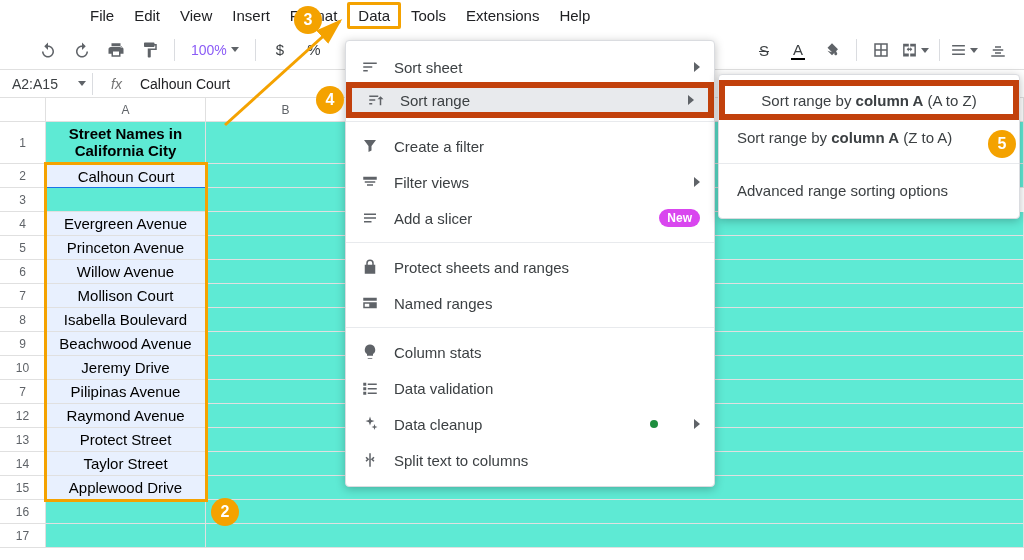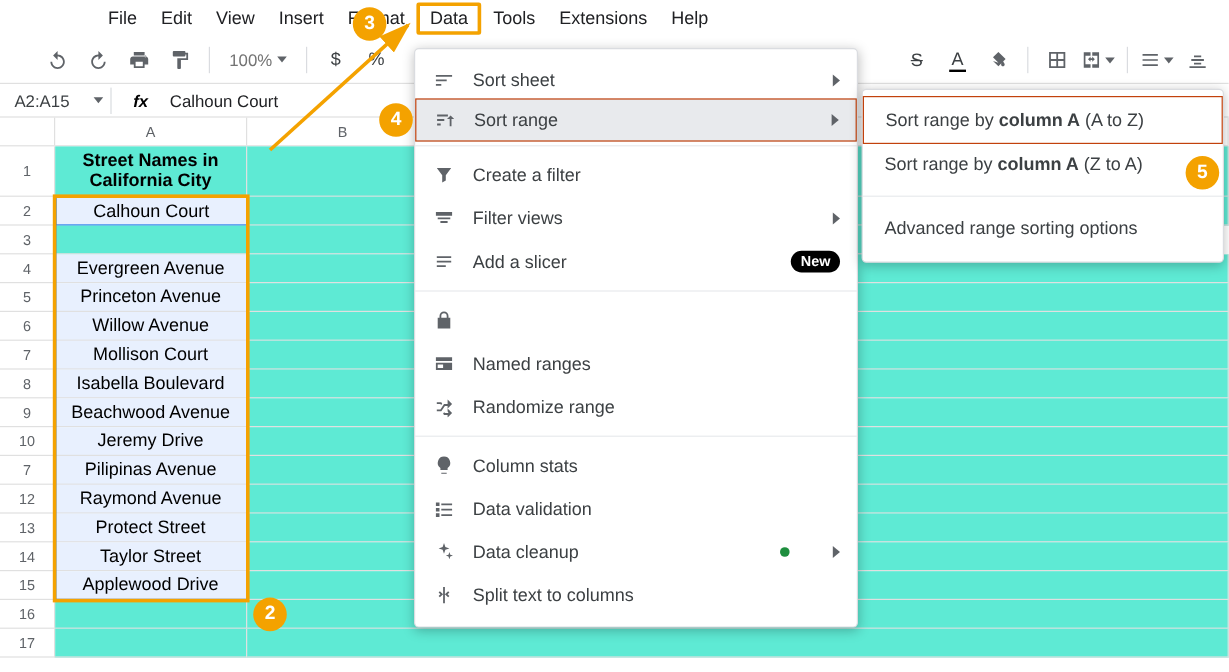--- a/index.html
+++ b/index.html
@@ -51,21 +51,21 @@
     border-radius: 2px;
   }
   .tsep {
     width: 1px;
     height: 22px;
     background: #dadce0;
     margin: 0 4px;
   }
   .zoom-box {
     font-size: 14px;
-    color: #737373;
+    color: #8b5cf6;
     padding: 0 6px;
     display: flex;
     align-items: center;
     gap: 4px;
   }
   .toolbar-right {
     position: absolute;
     right: 0;
     top: 30px;
     height: 40px;
@@ -93,22 +93,21 @@
   .fx-bar {
     padding-left: 18px;
     display: flex;
     align-items: center;
     gap: 18px;
     flex: 1;
     color: #202124;
   }
   .fx-fx {
     font-style: italic;
-    color: #000000;
-    font-weight: bold;
+    color: #737373;
   }
   .grid {
     position: relative;
     width: 1024px;
   }
   .col-headers {
     display: flex;
     height: 24px;
     border-bottom: 1px solid #e0e0e0;
   }
@@ -224,29 +223,30 @@
     justify-content: center;
     flex-shrink: 0;
   }
   .menu .mi .mlabel { flex: 1; }
   .menu .msep {
     height: 1px;
     background: #e8eaed;
     margin: 6px 0;
   }
   .menu .mi.highrow {
-    border: 1px solid #c2410c;
+    border: 6px solid #c2410c;
     margin: -3px 0;
     z-index: 2;
+    justify-content: center;
   }
   .menu.data-menu { left: 345px; top: 40px; width: 370px; }
   .menu.sub-menu { left: 718px; top: 74px; width: 302px; }
   .sub-menu .mi { padding: 0 18px; height: 40px; }
   .new-pill {
-    background: #000000;
+    background: #d946ef;
     color: #fff;
     font-size: 12px;
     font-weight: 700;
     padding: 2px 8px;
     border-radius: 10px;
   }
   .dot-green {
     width: 8px; height: 8px; border-radius: 50%; background: #1e8e3e;
   }
   .chev {
@@ -497,36 +497,29 @@
     <span class="mlabel">Add a slicer</span>
     <span class="new-pill">New</span>
   </div>
   <div class="msep"></div>
   <div class="mi">
     <span class="micon">
         <svg width="18" height="18" viewBox="0 0 24 24">
           <path fill="currentColor" d="M17 9V7a5 5 0 0 0-10 0v2H5v12h14V9h-2zm-8 0V7a3 3 0 0 1 6 0v2H9z"></path>
         </svg>
       </span>
+    <span class="mlabel">Protect sheets and ranges</span>
   </div>
   <div class="mi">
     <span class="micon">
         <svg width="18" height="18" viewBox="0 0 24 24">
           <path fill="currentColor" d="M3 5h18v4H3V5zm0 6h18v8H3v-8zm2 2v4h6v-4H5z"></path>
         </svg>
       </span>
     <span class="mlabel">Named ranges</span>
-  </div>
-  <div class="mi">
-    <span class="micon">
-        <svg width="18" height="18" viewBox="0 0 24 24">
-          <path fill="currentColor" d="M16 4l5 5-5 5v-3h-3l-4 6H4v-2h4l4-6h4V4zM4 7h5l1 1.5L8.8 10 8 9H4V7zm12 10v-3l5 5-5 5v-3h-4l-1-1.5 1.2-1.5.8 1h4z"></path>
-        </svg>
-      </span>
-    <span class="mlabel">Randomize range</span>
   </div>
   <div class="msep"></div>
   <div class="mi">
     <span class="micon">
         <svg width="18" height="18" viewBox="0 0 24 24">
           <path fill="currentColor" d="M9 21h6v-1H9v1zm3-19a7 7 0 0 0-4 12.7V17h8v-2.3A7 7 0 0 0 12 2z"></path>
         </svg>
       </span>
     <span class="mlabel">Column stats</span>
   </div>

